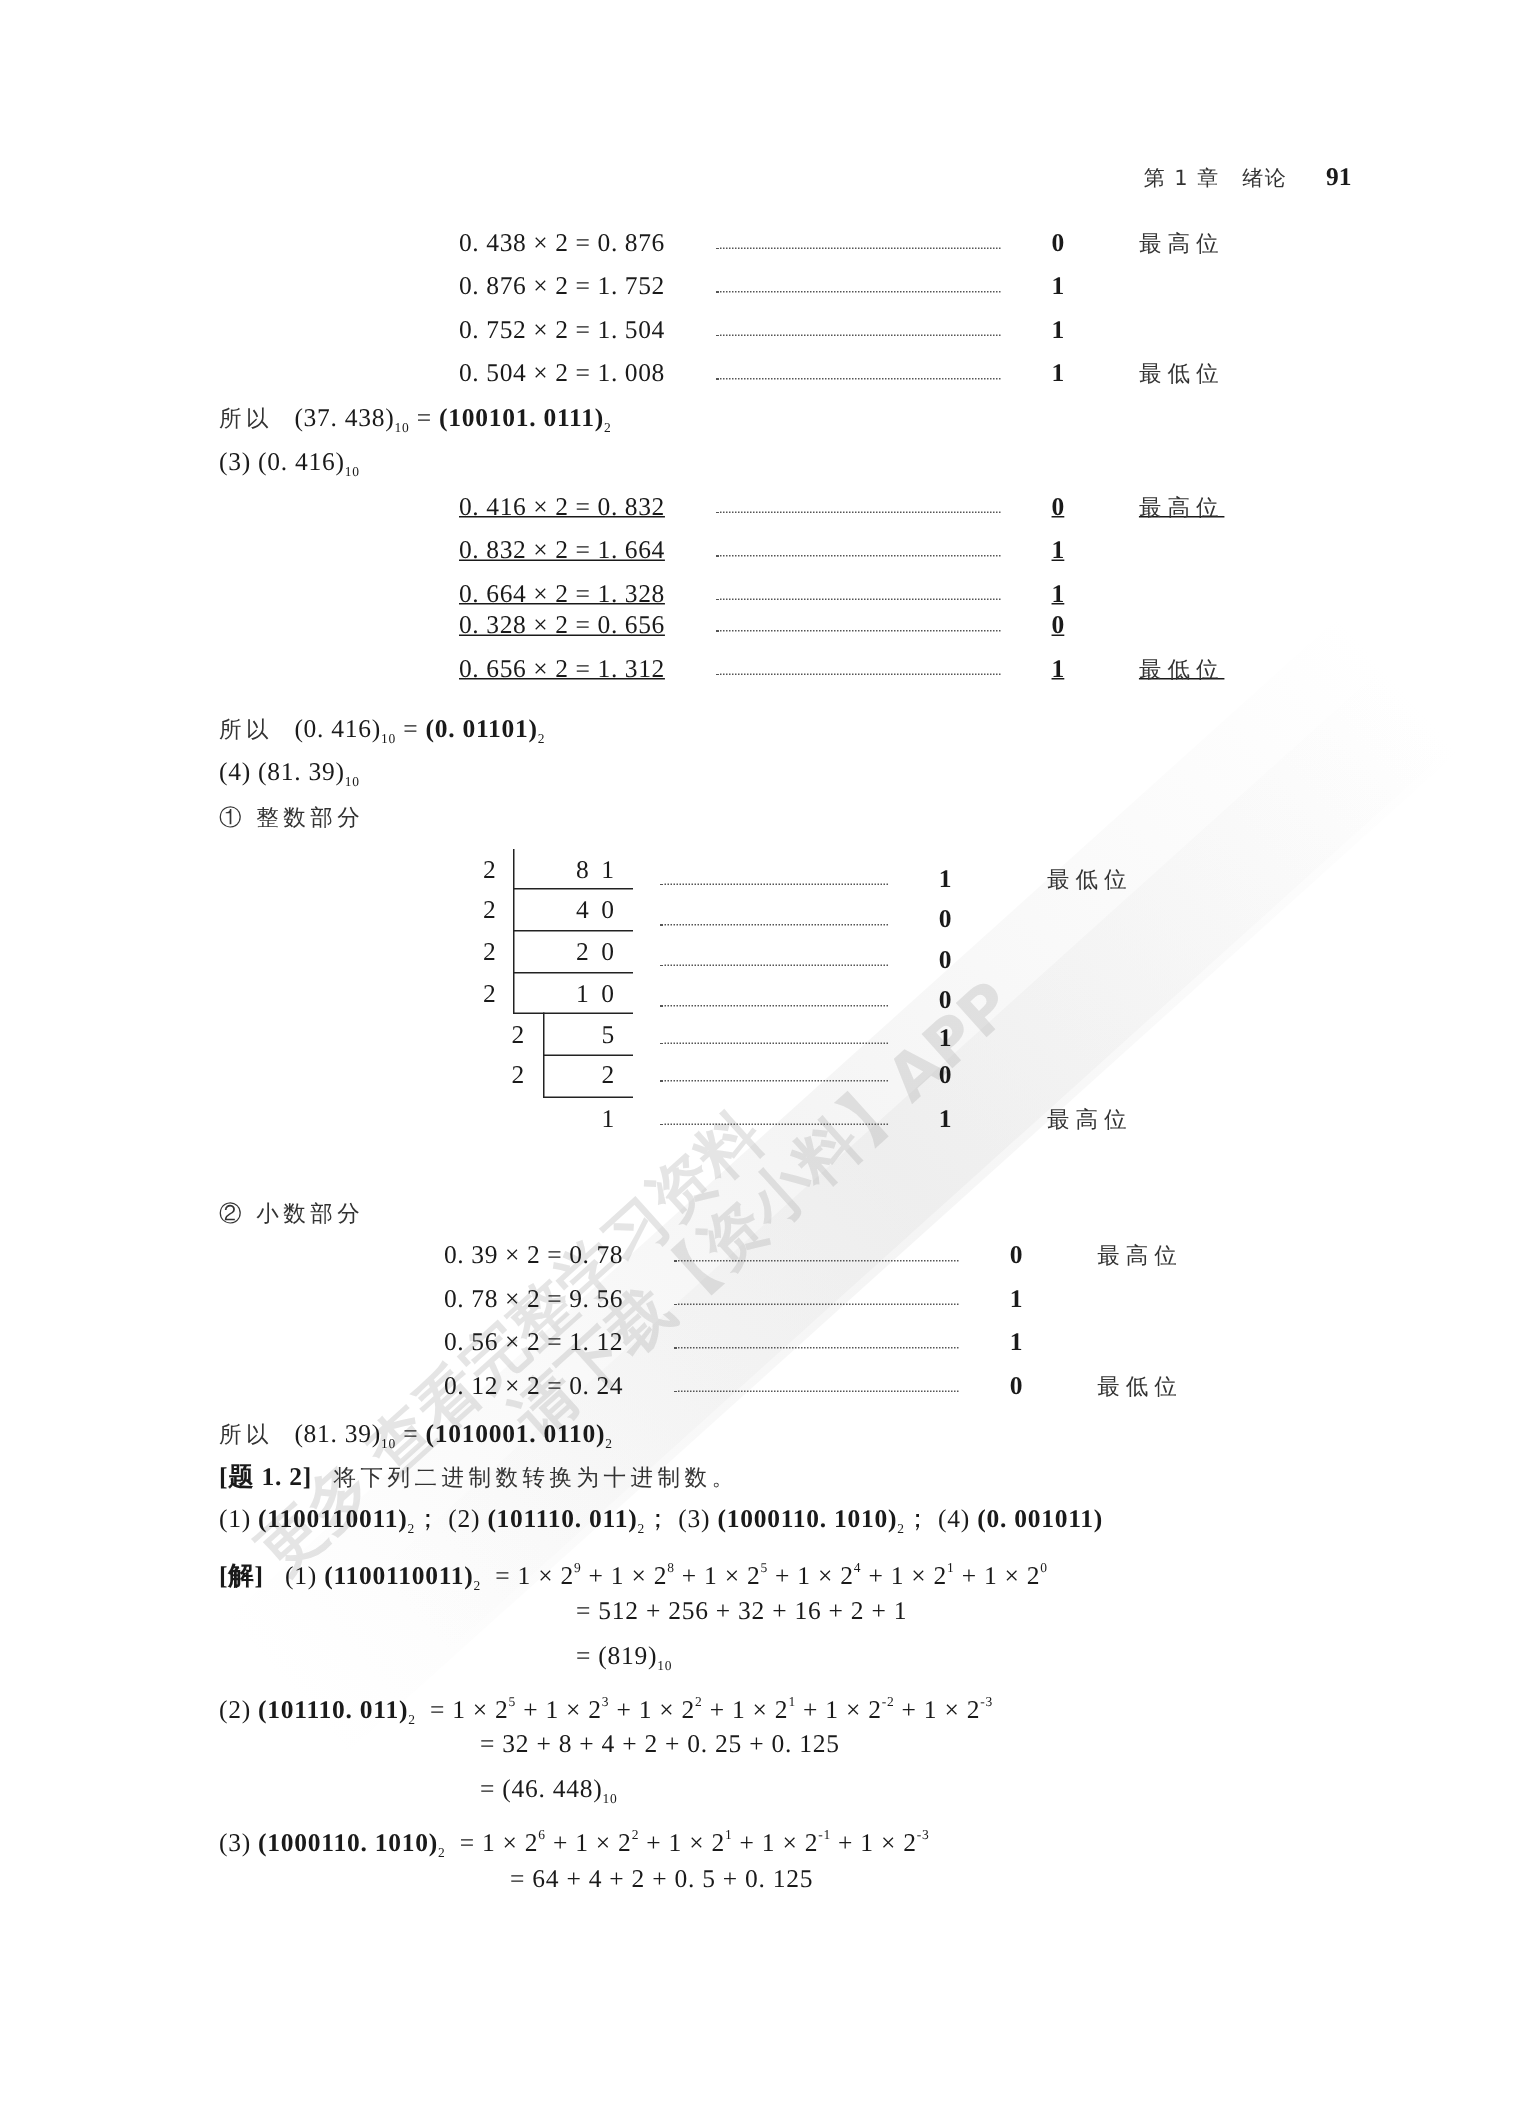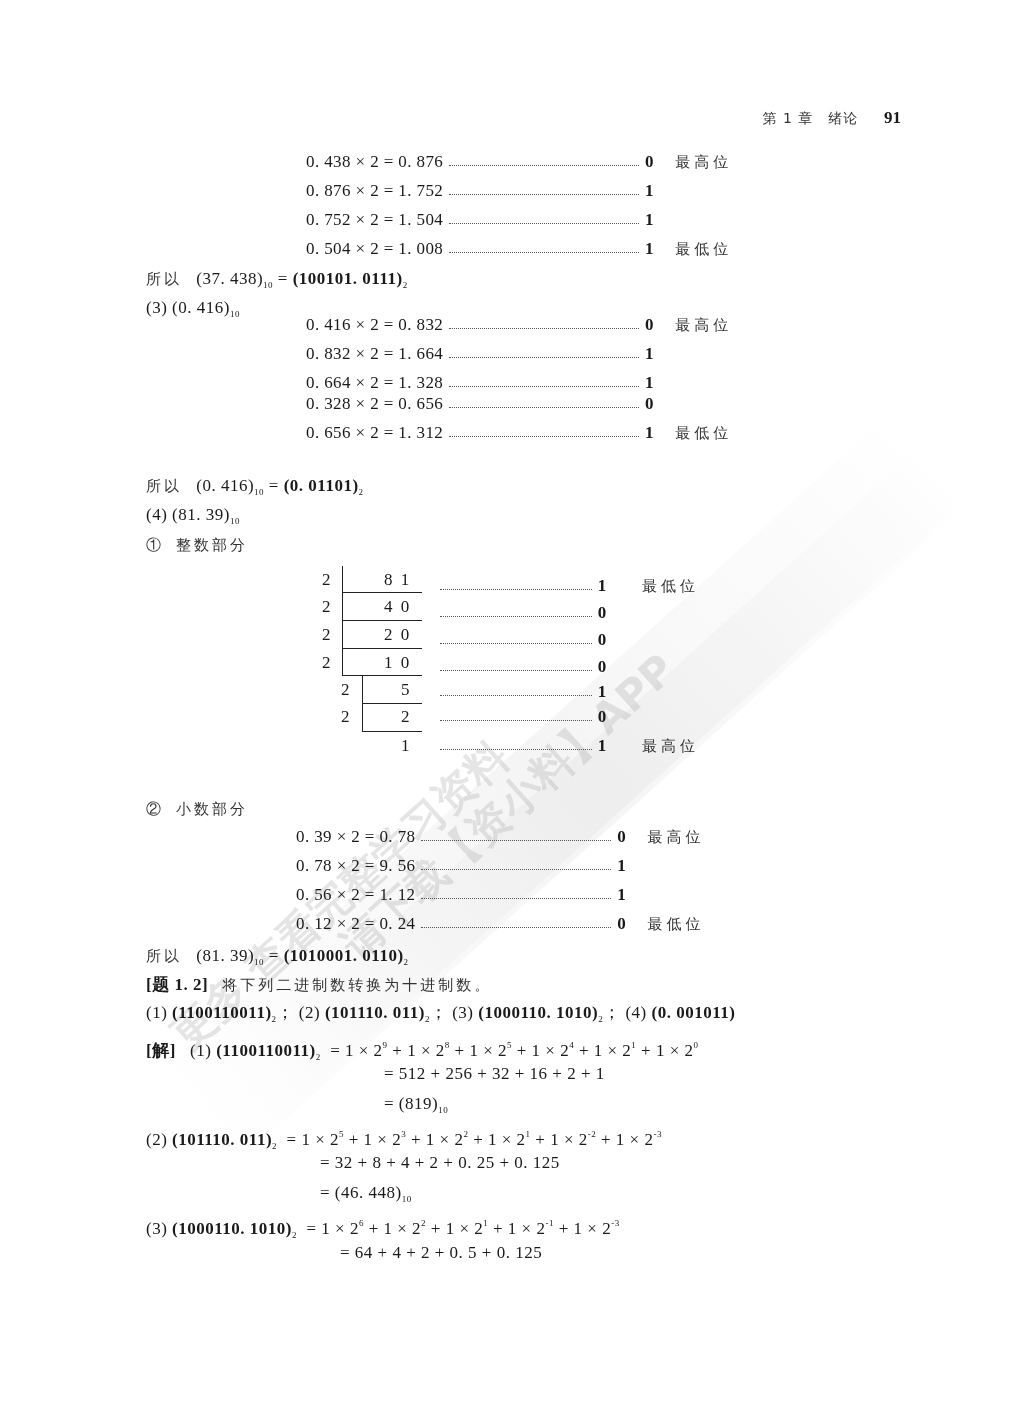--- a/index.html
+++ b/index.html
@@ -2,31 +2,31 @@
 <html><head>
 <meta charset="utf-8">
 <style>
   html, body { margin: 0; padding: 0; }
   body {
     width: 1015px; height: 1414px; background: #ffffff; position: relative; overflow: hidden;
     font-family: "Liberation Serif", "DejaVu Serif", serif; color: #1a1a1a;
   }
   .abs { position: absolute; white-space: nowrap; }
   .txt { font-size: 17px; line-height: 20px; letter-spacing: 0.5px; }
-  .cjk { font-family: Liberation Mono, monospace; font-size: 15px; letter-spacing: 3px; color: #333; text-align: right; }
+  .cjk { font-family: Liberation Serif, serif; font-size: 15px; letter-spacing: 3px; color: #333; text-align: right; }
   .bold { font-weight: bold; }
   sub { font-size: 9px; vertical-align: -4px; }
   sup { font-size: 9px; vertical-align: 8px; }
 
   .header { top: 108px; right: 114px; font-size: 15px; }
   .header .chap { font-family: "DejaVu Sans", sans-serif; font-size: 14px; color: #333; letter-spacing: 1px; margin-right: 22px; }
   .header .pg { font-weight: bold; font-size: 17px; }
 
   
-  .mrow { display: flex; align-items: center; height: 20px; }
+  .mrow { display: flex; align-items: center; height: 20px; gap: 28px; }
   .mrow .eq { font-size: 17px; letter-spacing: 0.4px; }
   .mrow .dots { border-bottom: 1.6px dotted #555; margin: 0 4px 0 6px; height: 0; transform: translateY(3px); }
   .mrow .bit { font-weight: bold; font-size: 17px; width: 12px; text-align: center; }
   .mrow .tag { font-family: "DejaVu Sans", sans-serif; font-size: 15px; letter-spacing: 4px; color: #333; margin-left: 20px; }
 
   
   .div-num { font-size: 17px; }
   .vline { position: absolute; background: #222; width: 1.3px; }
   .hline { position: absolute; background: #222; height: 1.3px; }
 
@@ -81,21 +81,21 @@
   <span class="cjk">所以</span>&nbsp;&nbsp;
   <span>(37. 438)</span><sub>10</sub>
   <span>=</span>
   <span class="bold">(100101. 0111)</span><sub>2</sub>
 </div>
 
 <div class="abs txt" style="left:146px; top:298px;">
   <span>(3) (0. 416)</span><sub>10</sub>
 </div>
 
-<div class="abs" style="left:306px; top:315px;">
+<div class="abs" style="left:306px; top:328px;text-decoration:underline;">
   <div class="mrow" style="margin-bottom:9px;">
     <span class="eq">0. 416 × 2 = 0. 832</span>
     <span class="dots" style="width:190px;"></span>
     <span class="bit">0</span>
     <span class="tag">最高位</span>
   </div>
   <div class="mrow" style="margin-bottom:9px;">
     <span class="eq">0. 832 × 2 = 1. 664</span>
     <span class="dots" style="width:190px;"></span>
     <span class="bit">1</span>

